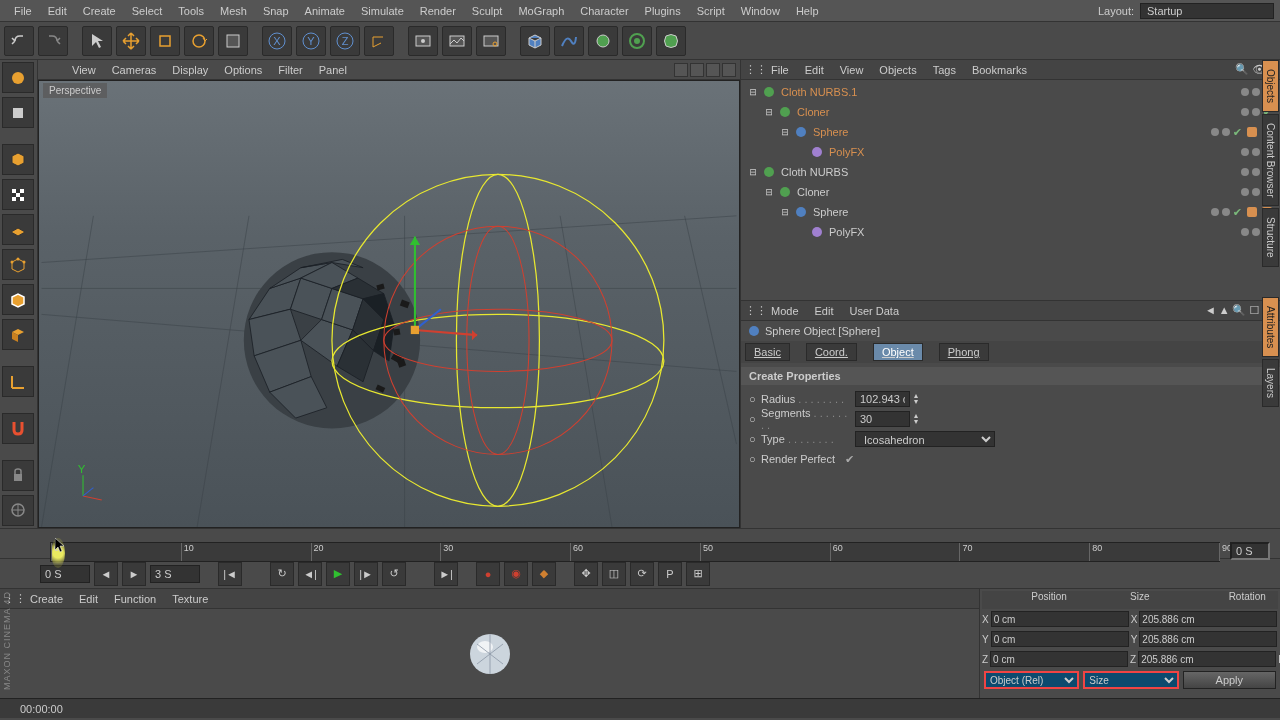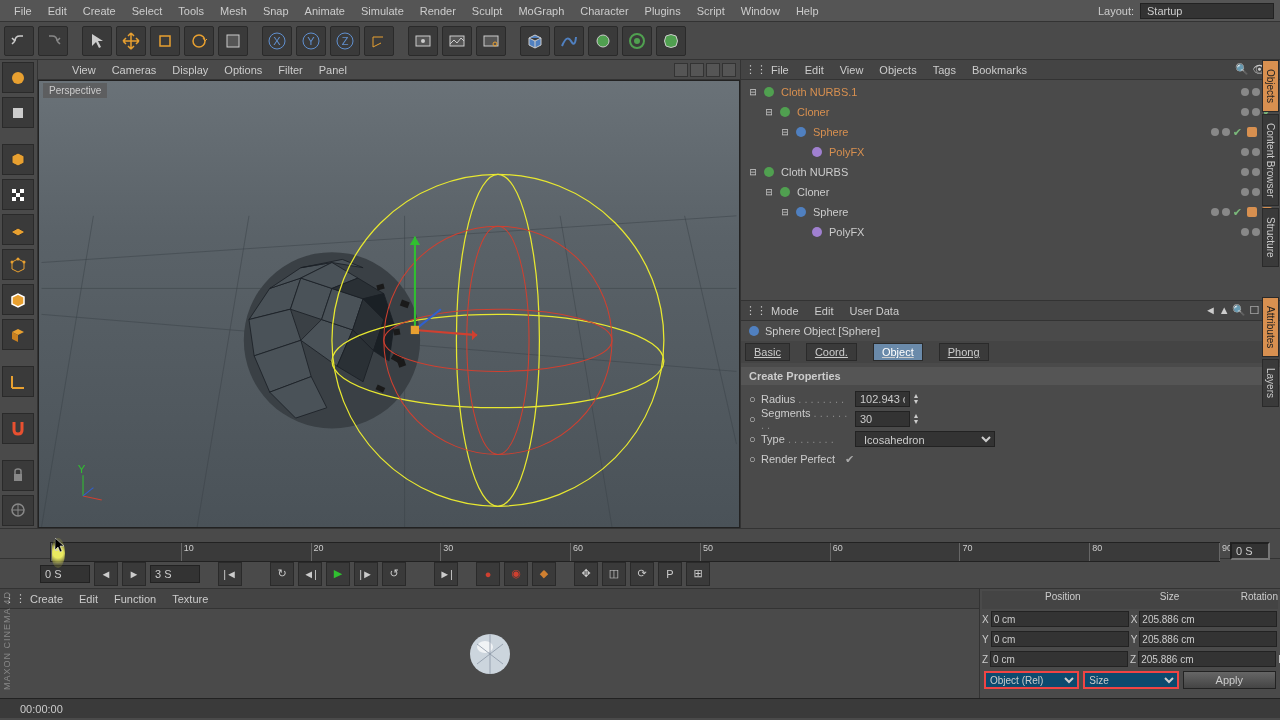--- a/index.html
+++ b/index.html
@@ -56,21 +56,21 @@
 .tl-tick { position: absolute; top: 0; height: 100%; border-left: 1px solid #666; font-size: 9px; padding-left: 2px; }
 .tl-cursor { position: absolute; left: 0; top: -5px; width: 14px; height: 30px; background: radial-gradient(circle, #eaea60 30%, rgba(200,200,60,0.2) 70%); border-radius: 50%; }
 .time-end { position: absolute; right: 10px; background: #333; padding: 1px 4px; width: 40px; }
 .transport { height: 30px; background: #4a4a4a; display: flex; align-items: center; padding: 0 40px; gap: 4px; border-top: 1px solid #333; }
 .trans-input { background: #333; border: 1px solid #222; color: #ccc; padding: 1px 4px; width: 50px; height: 18px; }
 .trans-btn { width: 24px; height: 24px; background: #3a3a3a; border: 1px solid #2a2a2a; display: flex; align-items: center; justify-content: center; cursor: pointer; }
 .bottom-area { height: 110px; display: flex; border-top: 1px solid #333; }
 .material-mgr { flex: 1; background: #4a4a4a; border-right: 1px solid #333; }
 .coord-mgr { width: 300px; background: #4a4a4a; padding: 2px; }
 .coord-header { display: flex; height: 18px; background: #444; }
-.coord-col { flex: 1; text-align: right; font-size: 10px; margin-left: 12px; }
+.coord-col { flex: 1; text-align: left; font-size: 10px; }
 .coord-row { display: flex; align-items: center; height: 20px; gap: 2px; }
 .coord-lbl { width: 10px; font-size: 10px; text-align: center; }
 .coord-input { flex: 1; background: #333; border: 1px solid #222; color: #ccc; padding: 1px 2px; height: 16px; font-size: 10px; }
 .coord-selects { display: flex; gap: 4px; padding: 2px; }
 .coord-sel { flex: 1; background: #0c4a6e; border: 2px solid #ef4444; color: #ccc; height: 18px; font-size: 10px; }
 .apply-btn { flex: 1; background: linear-gradient(180deg, #666, #444); border: 1px solid #222; color: #ccc; height: 18px; cursor: pointer; }
 .statusbar { height: 20px; background: #3a3a3a; display: flex; align-items: center; padding: 0 20px; border-top: 1px solid #222; }
 .cursor-arrow { position: absolute; width: 12px; height: 16px; z-index: 1000; }
 .logo-vert { position: absolute; left: 2px; bottom: 30px; writing-mode: vertical-rl; transform: rotate(180deg); font-size: 9px; color: #888; letter-spacing: 1px; }
 </style>

